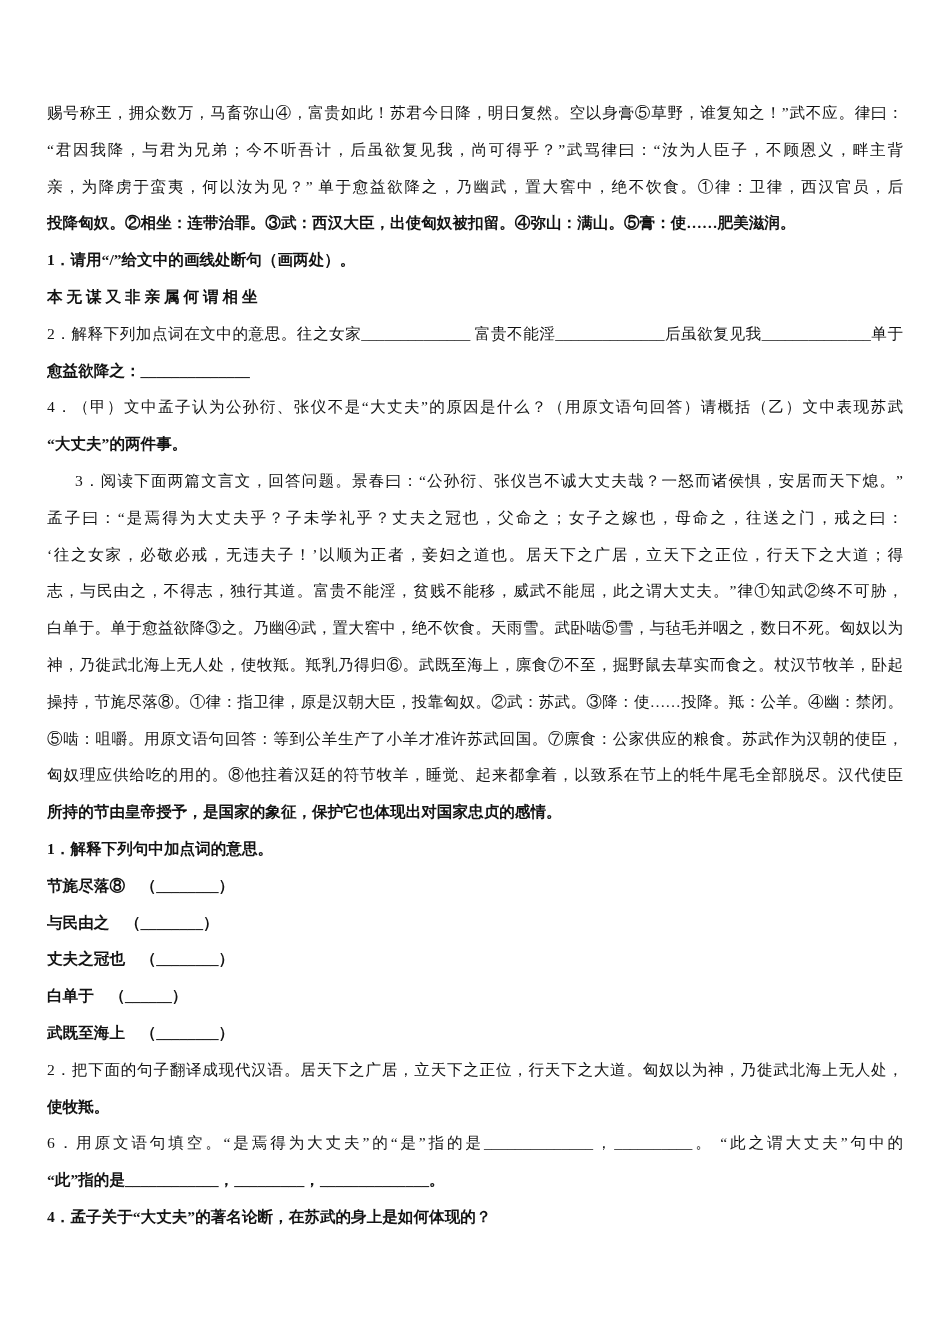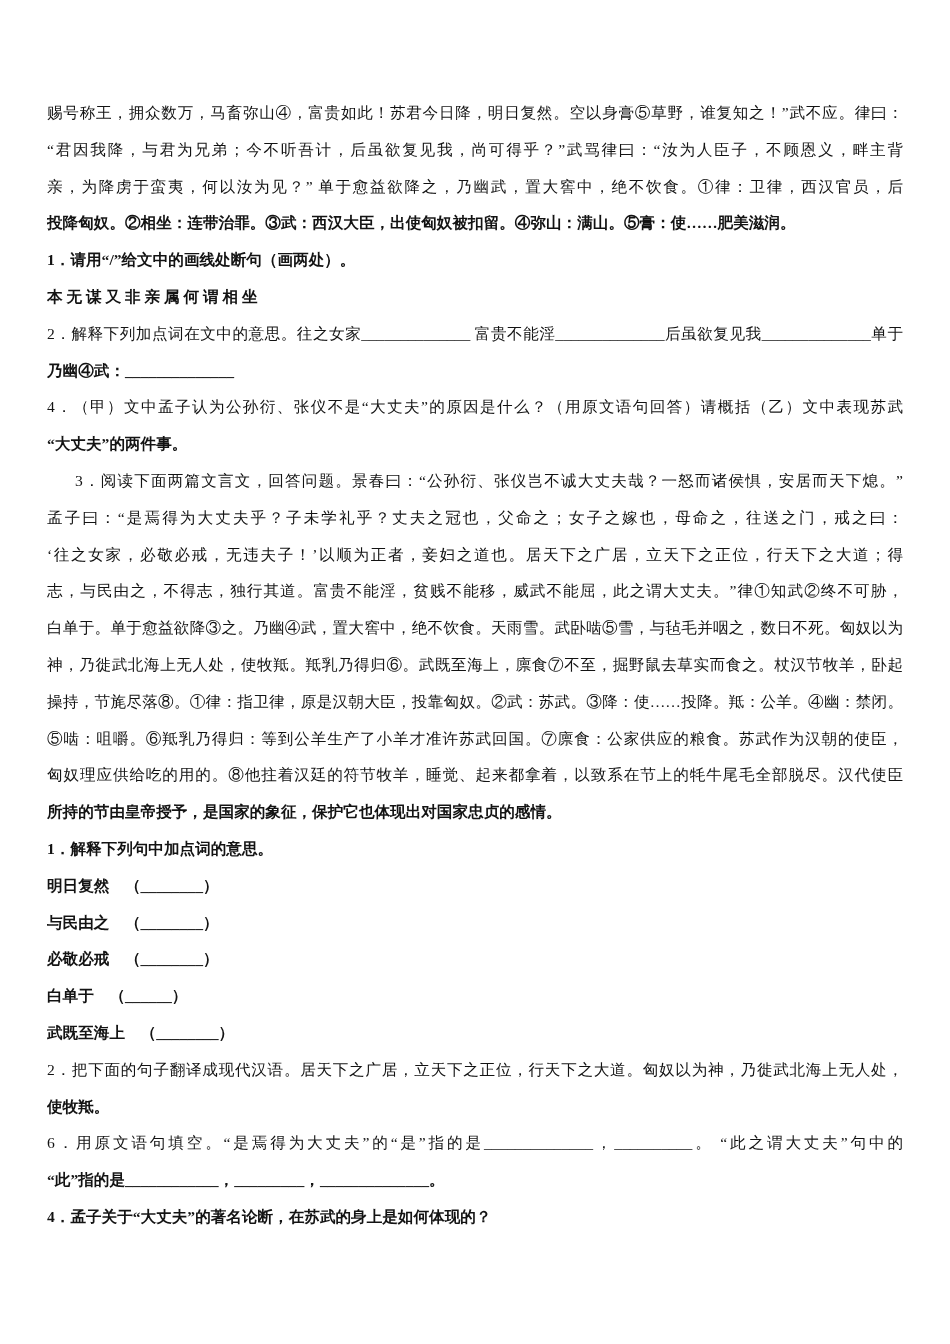--- a/index.html
+++ b/index.html
@@ -34,37 +34,37 @@
 <body>
 
 <div class="page">
   <div class="line full">赐号称王，拥众数万，马畜弥山④，富贵如此！苏君今日降，明日复然。空以身膏⑤草野，谁复知之！”武不应。律曰：</div>
   <div class="line full">“君因我降，与君为兄弟；今不听吾计，后虽欲复见我，尚可得乎？”武骂律曰：“汝为人臣子，不顾恩义，畔主背</div>
   <div class="line full">亲，为降虏于蛮夷，何以汝为见？” 单于愈益欲降之，乃幽武，置大窖中，绝不饮食。①律：卫律，西汉官员，后</div>
   <div class="line end">投降匈奴。②相坐：连带治罪。③武：西汉大臣，出使匈奴被扣留。④弥山：满山。⑤膏：使……肥美滋润。</div>
   <div class="line end">1．请用“/”给文中的画线处断句（画两处）。</div>
   <div class="line end">本 无 谋 又 非 亲 属 何 谓 相 坐</div>
   <div class="line full">2．解释下列加点词在文中的意思。往之女家______________ 富贵不能淫______________后虽欲复见我______________单于</div>
-  <div class="line end">乃幽④武：______________</div>
+  <div class="line end">愈益欲降之：______________</div>
   <div class="line full">4．（甲）文中孟子认为公孙衍、张仪不是“大丈夫”的原因是什么？（用原文语句回答）请概括（乙）文中表现苏武</div>
   <div class="line end">“大丈夫”的两件事。</div>
   <div class="line full ind">3．阅读下面两篇文言文，回答问题。景春曰：“公孙衍、张仪岂不诚大丈夫哉？一怒而诸侯惧，安居而天下熄。”</div>
   <div class="line full">孟子曰：“是焉得为大丈夫乎？子未学礼乎？丈夫之冠也，父命之；女子之嫁也，母命之，往送之门，戒之曰：</div>
   <div class="line full">‘往之女家，必敬必戒，无违夫子！’以顺为正者，妾妇之道也。居天下之广居，立天下之正位，行天下之大道；得</div>
   <div class="line full">志，与民由之，不得志，独行其道。富贵不能淫，贫贱不能移，威武不能屈，此之谓大丈夫。”律①知武②终不可胁，</div>
   <div class="line full">白单于。单于愈益欲降③之。乃幽④武，置大窖中，绝不饮食。天雨雪。武卧啮⑤雪，与毡毛并咽之，数日不死。匈奴以为</div>
   <div class="line full">神，乃徙武北海上无人处，使牧羝。羝乳乃得归⑥。武既至海上，廪食⑦不至，掘野鼠去草实而食之。杖汉节牧羊，卧起</div>
   <div class="line full">操持，节旄尽落⑧。①律：指卫律，原是汉朝大臣，投靠匈奴。②武：苏武。③降：使……投降。羝：公羊。④幽：禁闭。</div>
-  <div class="line full">⑤啮：咀嚼。⑥羝乳乃得归：等到公羊生产了小羊才准许苏武回国。⑦廪食：公家供应的粮食。苏武作为汉朝的使臣，</div>
+  <div class="line full">⑤啮：咀嚼。用原文语句回答：等到公羊生产了小羊才准许苏武回国。⑦廪食：公家供应的粮食。苏武作为汉朝的使臣，</div>
   <div class="line full">匈奴理应供给吃的用的。⑧他拄着汉廷的符节牧羊，睡觉、起来都拿着，以致系在节上的牦牛尾毛全部脱尽。汉代使臣</div>
   <div class="line end">所持的节由皇帝授予，是国家的象征，保护它也体现出对国家忠贞的感情。</div>
   <div class="line end">1．解释下列句中加点词的意思。</div>
-  <div class="line end">明日复然　（________）</div>
+  <div class="line end">节旄尽落⑧　（________）</div>
   <div class="line end">与民由之　（________）</div>
-  <div class="line end">必敬必戒　（________）</div>
+  <div class="line end">丈夫之冠也　（________）</div>
   <div class="line end">白单于　（______）</div>
   <div class="line end">武既至海上　（________）</div>
   <div class="line full">2．把下面的句子翻译成现代汉语。居天下之广居，立天下之正位，行天下之大道。匈奴以为神，乃徙武北海上无人处，</div>
   <div class="line end">使牧羝。</div>
   <div class="line full">6．用原文语句填空。“是焉得为大丈夫”的“是”指的是______________，__________。 “此之谓大丈夫”句中的</div>
   <div class="line end">“此”指的是____________，_________，______________。</div>
   <div class="line end">4．孟子关于“大丈夫”的著名论断，在苏武的身上是如何体现的？</div>
 </div>
 
 </body></html>

